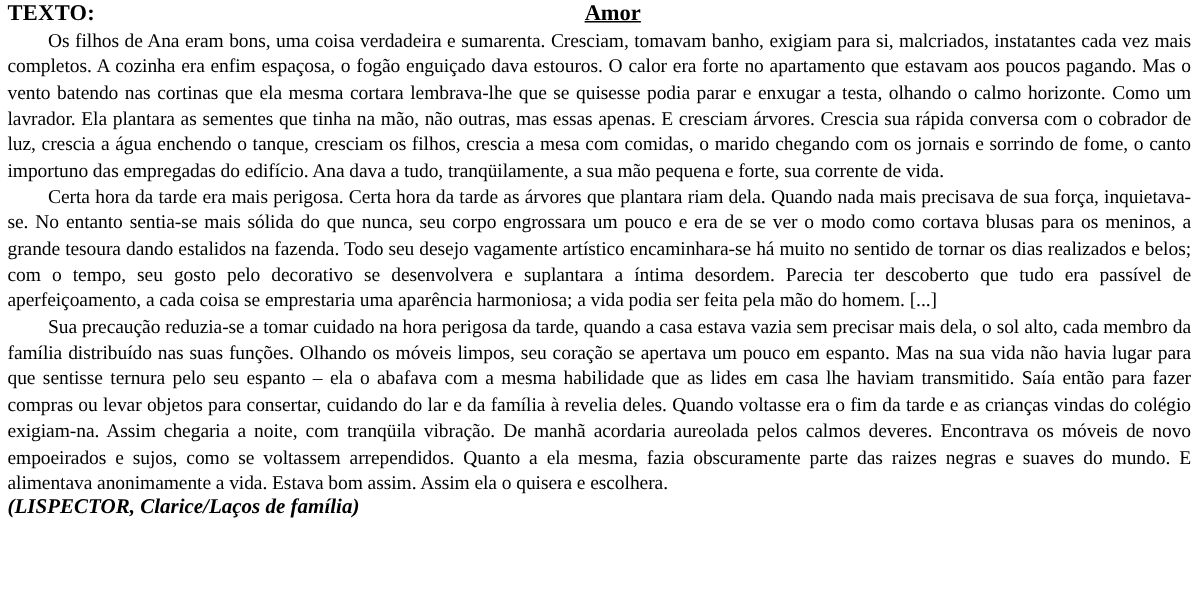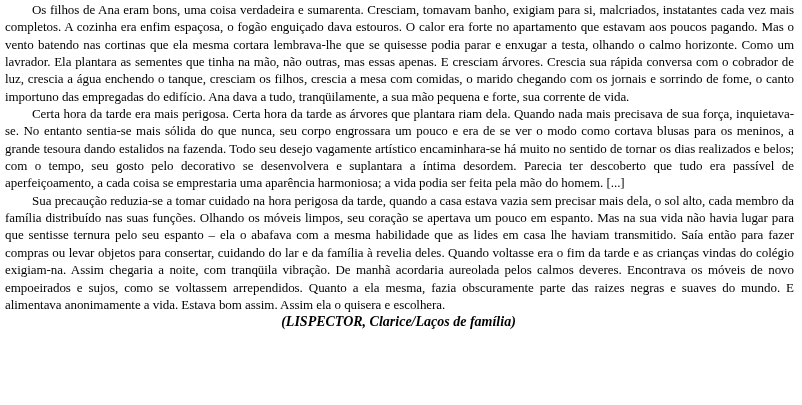--- a/index.html
+++ b/index.html
@@ -47,29 +47,33 @@
     .para {
       margin: 0;
       font-size: 13px;
       line-height: 17.35px;
       text-align: justify;
       text-indent: 27px;
       letter-spacing: -0.05px;
     }
     .citation {
       margin: 0;
-      text-align: center;
+      text-align: left;
       font-size: 14px;
       line-height: 17px;
       font-weight: bold;
       font-style: italic;
       padding-right: 2px;
     }
   </style>
 </head>
 <body>
 
 <div class="page">
+  <div class="header">
+    <span class="label">TEXTO:</span>
+    <span class="title">Amor</span>
+  </div>
   <p class="para">Os filhos de Ana eram bons, uma coisa verdadeira e sumarenta. Cresciam, tomavam banho, exigiam para si, malcriados, instatantes cada vez mais completos. A cozinha era enfim espaçosa, o fogão enguiçado dava estouros. O calor era forte no apartamento que estavam aos poucos pagando. Mas o vento batendo nas cortinas que ela mesma cortara lembrava-lhe que se quisesse podia parar e enxugar a testa, olhando o calmo horizonte. Como um lavrador. Ela plantara as sementes que tinha na mão, não outras, mas essas apenas. E cresciam árvores. Crescia sua rápida conversa com o cobrador de luz, crescia a água enchendo o tanque, cresciam os filhos, crescia a mesa com comidas, o marido chegando com os jornais e sorrindo de fome, o canto importuno das empregadas do edifício. Ana dava a tudo, tranqüilamente, a sua mão pequena e forte, sua corrente de vida.</p>
   <p class="para">Certa hora da tarde era mais perigosa. Certa hora da tarde as árvores que plantara riam dela. Quando nada mais precisava de sua força, inquietava-se. No entanto sentia-se mais sólida do que nunca, seu corpo engrossara um pouco e era de se ver o modo como cortava blusas para os meninos, a grande tesoura dando estalidos na fazenda. Todo seu desejo vagamente artístico encaminhara-se há muito no sentido de tornar os dias realizados e belos; com o tempo, seu gosto pelo decorativo se desenvolvera e suplantara a íntima desordem. Parecia ter descoberto que tudo era passível de aperfeiçoamento, a cada coisa se emprestaria uma aparência harmoniosa; a vida podia ser feita pela mão do homem. [...]</p>
   <p class="para">Sua precaução reduzia-se a tomar cuidado na hora perigosa da tarde, quando a casa estava vazia sem precisar mais dela, o sol alto, cada membro da família distribuído nas suas funções. Olhando os móveis limpos, seu coração se apertava um pouco em espanto. Mas na sua vida não havia lugar para que sentisse ternura pelo seu espanto – ela o abafava com a mesma habilidade que as lides em casa lhe haviam transmitido. Saía então para fazer compras ou levar objetos para consertar, cuidando do lar e da família à revelia deles. Quando voltasse era o fim da tarde e as crianças vindas do colégio exigiam-na. Assim chegaria a noite, com tranqüila vibração. De manhã acordaria aureolada pelos calmos deveres. Encontrava os móveis de novo empoeirados e sujos, como se voltassem arrependidos. Quanto a ela mesma, fazia obscuramente parte das raizes negras e suaves do mundo. E alimentava anonimamente a vida. Estava bom assim. Assim ela o quisera e escolhera.</p>
   <p class="citation">(LISPECTOR, Clarice/Laços de família)</p>
 </div>
 
 </body></html>

